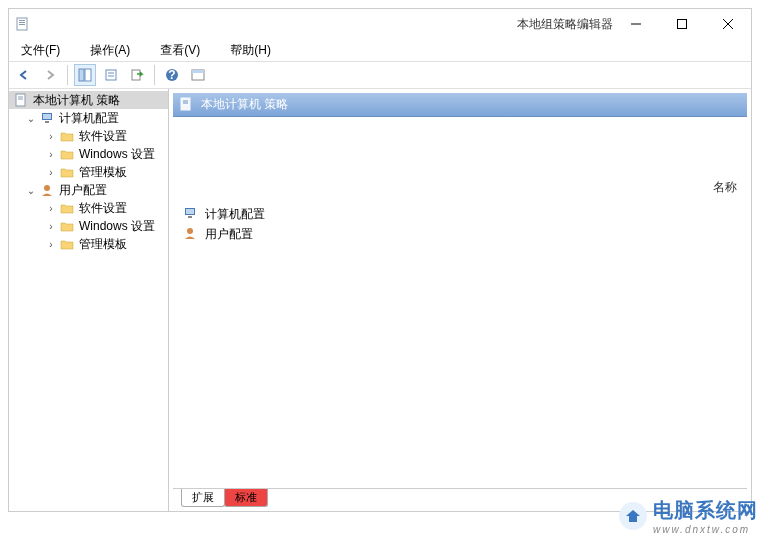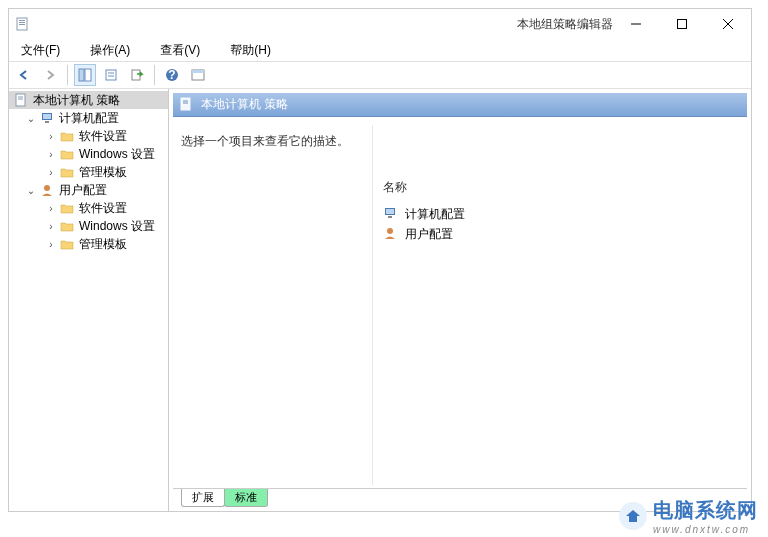--- a/index.html
+++ b/index.html
@@ -18,21 +18,21 @@
 .menubar { height: 22px; display: flex; align-items: center; padding: 0 4px; gap: 14px;}
 .menu-item { padding: 2px 8px; color: #000; }
 
 
 .toolbar { height: 28px; border-top: 1px solid #e0e0e0; border-bottom: 1px solid #e0e0e0; display: flex; align-items: center; padding: 0 4px; gap: 4px; }
 .tbtn { width: 22px; height: 22px; border: 1px solid transparent; display: flex; align-items: center; justify-content: center; }
 .tbtn.boxed { border: 1px solid #a8c8e4; background: #e4f0fb; }
 .tsep { width: 1px; height: 20px; background: #d0d0d0; margin: 0 2px; }
 
 
-.body { flex: 1; display: flex; min-height: 0; }
+.body { flex: 1; display: flex; min-height: 0; text-align: right; }
 .tree-pane { width: 160px; border-right: 1px solid #ccc; padding: 2px 0; overflow: hidden; }
 .tree-row { display: flex; align-items: center; height: 18px; padding-left: 4px; white-space: nowrap; }
 .tree-row .expander { width: 12px; height: 12px; display: flex; align-items: center; justify-content: center; margin-right: 2px; color: #555; font-size: 10px; }
 .tree-row .ticon { width: 16px; height: 16px; display: flex; align-items: center; justify-content: center; margin-right: 4px; }
 .tree-row .tlabel { color: #000; }
 .tree-row.selected { background: #d8d8d8; }
 .indent1 { padding-left: 16px; }
 .indent2 { padding-left: 36px; }
 
 
@@ -42,21 +42,21 @@
 .content-cols { flex: 1; display: flex; padding: 4px; }
 .desc-col { width: 200px; padding: 8px; color: #333; border-right: 1px solid #e8e8e8; }
 .list-col { flex: 1; padding: 6px 10px; margin-top: 48px; }
 .col-header { color: #333; margin-bottom: 8px; }
 .list-item { display: flex; align-items: center; height: 20px; gap: 6px; }
 .list-item .ticon { width: 16px; height: 16px; }
 .list-item .tlabel { color: #000; }
 
 
 .bottom-tabs { height: 22px; display: flex; align-items: flex-start; padding-left: 12px; }
-.btab { border: 1px solid #aaa; border-top: none; border-bottom-left-radius: 3px; border-bottom-right-radius: 3px; padding: 1px 10px; background: #86efac; margin-right: -1px; font-size: 11px; }
+.btab { border: 1px solid #aaa; border-top: none; border-bottom-left-radius: 3px; border-bottom-right-radius: 3px; padding: 1px 10px; background: #ef4444; margin-right: -1px; font-size: 11px; }
 .btab.active { background: #fff; }
 .btab-line { position: absolute; left: 4px; right: 4px; bottom: 22px; height: 1px; background: #ccc; }
 
 
 .watermark { position: absolute; right: 10px; bottom: 2px; display: flex; align-items: center; gap: 6px; }
 .watermark .logo-badge { width: 28px; height: 28px; background: #e8f2fc; border-radius: 50%; display: flex; align-items: center; justify-content: center; }
 .watermark .wm-text { font-size: 20px; font-weight: bold; color: #3b77c0; letter-spacing: 1px; }
 .watermark .wm-sub { font-size: 10px; color: #888; display: block; letter-spacing: 2px; font-style: italic; }
 
 
@@ -251,23 +251,20 @@
         <span class="ticon">
             <svg width="14" height="14" viewBox="0 0 14 14">
               <rect x="2" y="1" width="9" height="12" fill="#fff" stroke="#fff" opacity="0.9"></rect>
               <line x1="4" y1="4" x2="9" y2="4" stroke="#6a8fc0"></line>
               <line x1="4" y1="6" x2="9" y2="6" stroke="#6a8fc0"></line>
             </svg>
           </span>
         <span>本地计算机 策略</span>
       </div>
       <div class="content-cols">
-        <div class="desc-col">
-          <span>选择一个项目来查看它的描述。</span>
-        </div>
         <div class="list-col">
           <div class="col-header">名称</div>
           <div class="list-item">
             <span class="ticon">
                 <svg width="14" height="14" viewBox="0 0 14 14">
                   <rect x="2" y="2" width="10" height="7" class="comp-color"></rect>
                   <rect x="3" y="3" width="8" height="5" fill="#bcd6f0"></rect>
                   <rect x="5" y="10" width="4" height="2" fill="#888"></rect>
                 </svg>
               </span>

